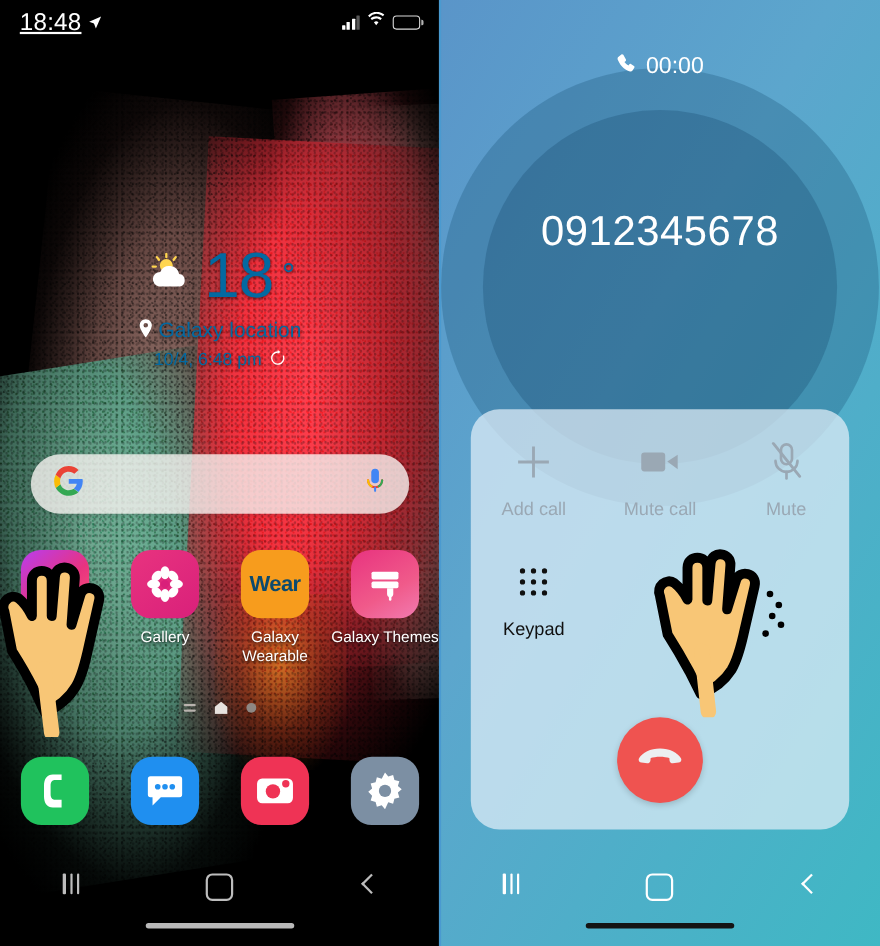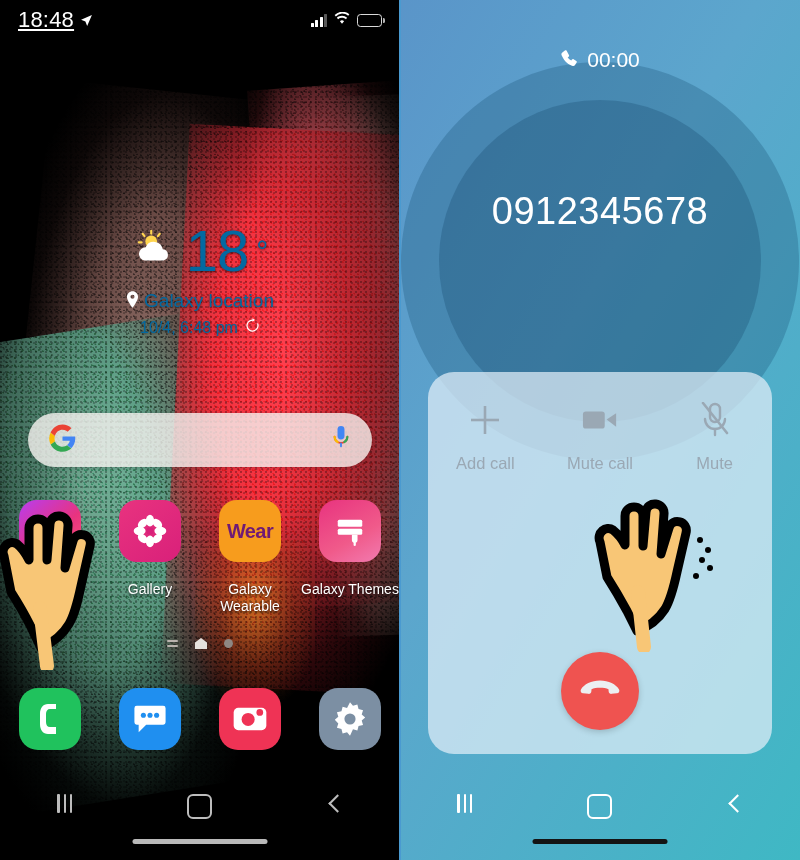--- a/index.html
+++ b/index.html
@@ -129,28 +129,28 @@
     position:absolute;top:500px;left:0;right:0;z-index:10;
     display:grid;grid-template-columns:repeat(4,1fr);
   }
   .app{display:flex;flex-direction:column;align-items:center;}
   .app-ico{
     width:62px;height:62px;border-radius:18px;
     display:flex;align-items:center;justify-content:center;
     position:relative;overflow:hidden;
   }
   .app-lbl{
-    margin-top:19px;color:#fff;font-size:14px;line-height:1.18;text-align:center;
+    margin-top:9px;color:#fff;font-size:14px;line-height:1.18;text-align:center;
     text-shadow:0 1px 3px rgba(0,0,0,.8);
   }
   .ic-store{background:linear-gradient(140deg,#b83df0 0%,#e8337f 55%,#ff5a7a 100%);}
   .ic-gallery{background:linear-gradient(140deg,#e8337f 0%,#d9207a 100%);}
   .ic-wear{background:#f79c1d;}
   .ic-themes{background:linear-gradient(150deg,#e8337f 0%,#f05a8a 60%,#f27bb0 100%);}
-  .wear-txt{color:#701a75;font-weight:700;font-size:20px;letter-spacing:-.6px;}
+  .wear-txt{color:#0c4a6e;font-weight:700;font-size:20px;letter-spacing:-.6px;}
 
   
   .pagedots{
     position:absolute;top:638px;left:0;right:0;z-index:10;
     display:flex;align-items:center;justify-content:center;gap:17px;
   }
   .pd-lines{display:flex;flex-direction:column;gap:3px;}
   .pd-lines i{display:block;width:11px;height:2px;background:#b9b3ae;border-radius:1px;}
   .pd-home{
     width:12px;height:11px;background:#e6e2de;
@@ -521,20 +521,38 @@
             <svg width="30" height="36" viewBox="0 0 30 36">
               <rect x="10" y="2" width="10" height="18" rx="5" fill="none" stroke="#9aa8b4" stroke-width="2.4"></rect>
               <path d="M5 17a10 10 0 0 0 20 0" fill="none" stroke="#9aa8b4" stroke-width="2.4" stroke-linecap="round"></path>
               <line x1="15" y1="27" x2="15" y2="33" stroke="#9aa8b4" stroke-width="2.4" stroke-linecap="round"></line>
               <line x1="3" y1="1" x2="27" y2="31" stroke="#9aa8b4" stroke-width="2.6" stroke-linecap="round"></line>
             </svg>
           </span>
           <span class="ctrl-lbl">Mute</span>
         </div>
 
+        <div class="ctrl on">
+          <span class="ctrl-ico">
+            <svg width="30" height="30" viewBox="0 0 30 30">
+              <g fill="#101010">
+                <circle cx="5" cy="5" r="2.4"></circle>
+                  <circle cx="15" cy="5" r="2.4"></circle>
+                  <circle cx="25" cy="5" r="2.4"></circle>
+                <circle cx="5" cy="15" r="2.4"></circle>
+                  <circle cx="15" cy="15" r="2.4"></circle>
+                  <circle cx="25" cy="15" r="2.4"></circle>
+                <circle cx="5" cy="25" r="2.4"></circle>
+                  <circle cx="15" cy="25" r="2.4"></circle>
+                  <circle cx="25" cy="25" r="2.4"></circle>
+              </g>
+            </svg>
+          </span>
+          <span class="ctrl-lbl">Keypad</span>
+        </div>
 
       </div>
 
       <div class="endcall">
         <span>
           <svg width="40" height="22" viewBox="0 0 42 22">
             <path d="M21 2C12 2 4 6 1 11.4c-1 1.8.2 3.9 2.2 4.1l5.6.6c1.6.2 3-1 3.1-2.6l.2-2.3C14.3 10.3 17.6 9.8 21 9.8s6.7.5 8.9 1.4l.2 2.3c.1 1.6 1.5 2.8 3.1 2.6l5.6-.6c2-.2 3.2-2.3 2.2-4.1C38 6 30 2 21 2z" fill="#eceff1"></path>
           </svg>
         </span>
       </div>

